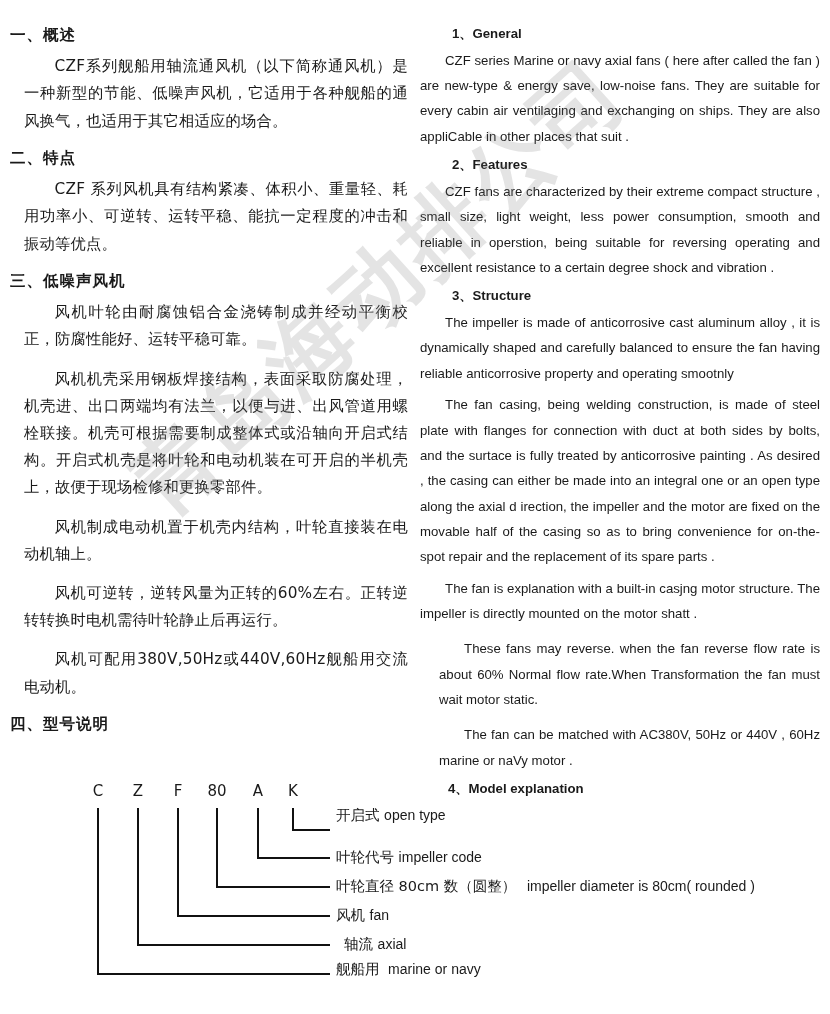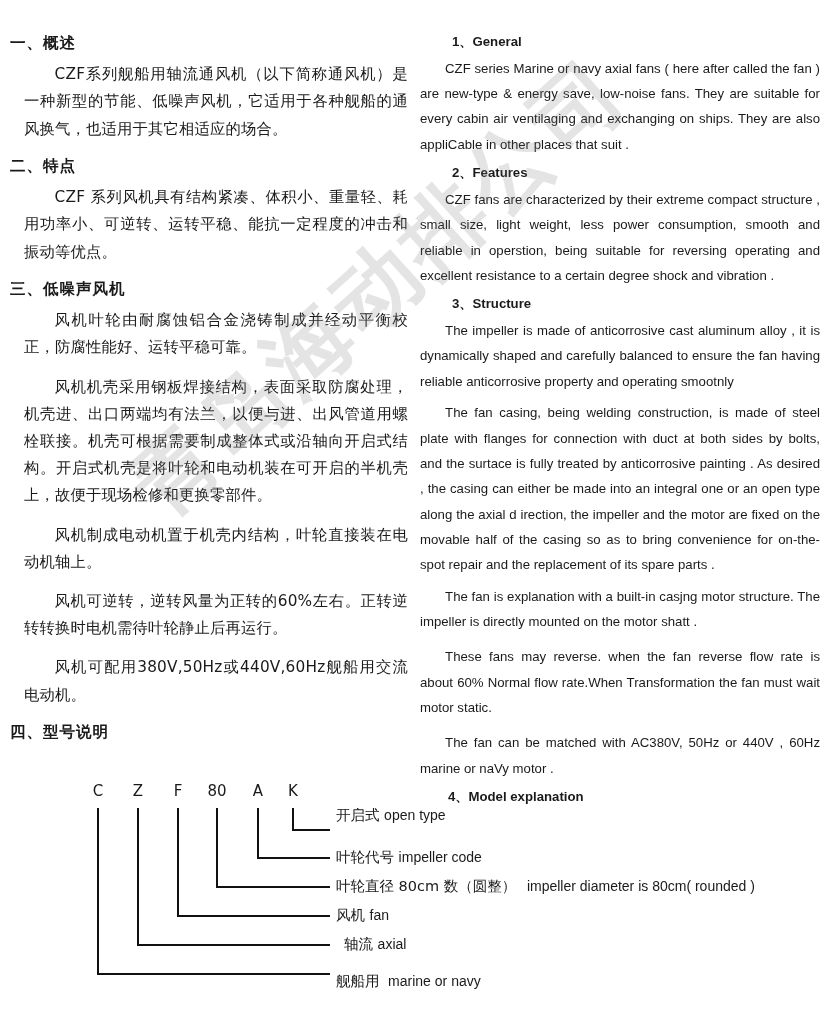--- a/index.html
+++ b/index.html
@@ -33,21 +33,21 @@
     font-weight: bold;
     color: rgba(120,120,120,0.20);
     letter-spacing: 4px;
     line-height: 1.15;
     pointer-events: none;
     white-space: nowrap;
     z-index: 5;
   }
   .col {
     position: absolute;
-    top: 32px;
+    top: 24px;
   }
   .col-left {
     left: 8px;
     width: 400px;
   }
   .col-right {
     left: 420px;
     width: 400px;
   }
   .zh-h {
@@ -78,20 +78,21 @@
     font-size: 13.2px;
     line-height: 1.92;
     margin: 0 0 6px 0;
     text-align: justify;
   }
   .en-p.indent {
     text-indent: 1.9em;
   }
   .en-gap {
     margin-top: 10px;
+    margin-left: 19px;
   }
   
   .diagram {
     position: absolute;
     left: 0;
     top: 782px;
     width: 830px;
     height: 230px;
     z-index: 6;
   }
@@ -212,20 +213,20 @@
     <div class="leg" style="left:336px; top:124px;">
       <span>风机</span>
       <span class="en">fan</span>
     </div>
 
     <div class="leg" style="left:336px; top:153px;margin-left:8px;">
       <span>轴流</span>
       <span class="en">axial</span>
     </div>
 
-    <div class="leg" style="left:336px; top:190px;text-align:center;">
+    <div class="leg" style="left:336px; top:178px;text-align:center;">
       <span>舰船用</span>
       <span class="en" style="margin-left:4px;">marine or navy</span>
     </div>
 
   </div>
 
 </div>
 
 </body></html>

